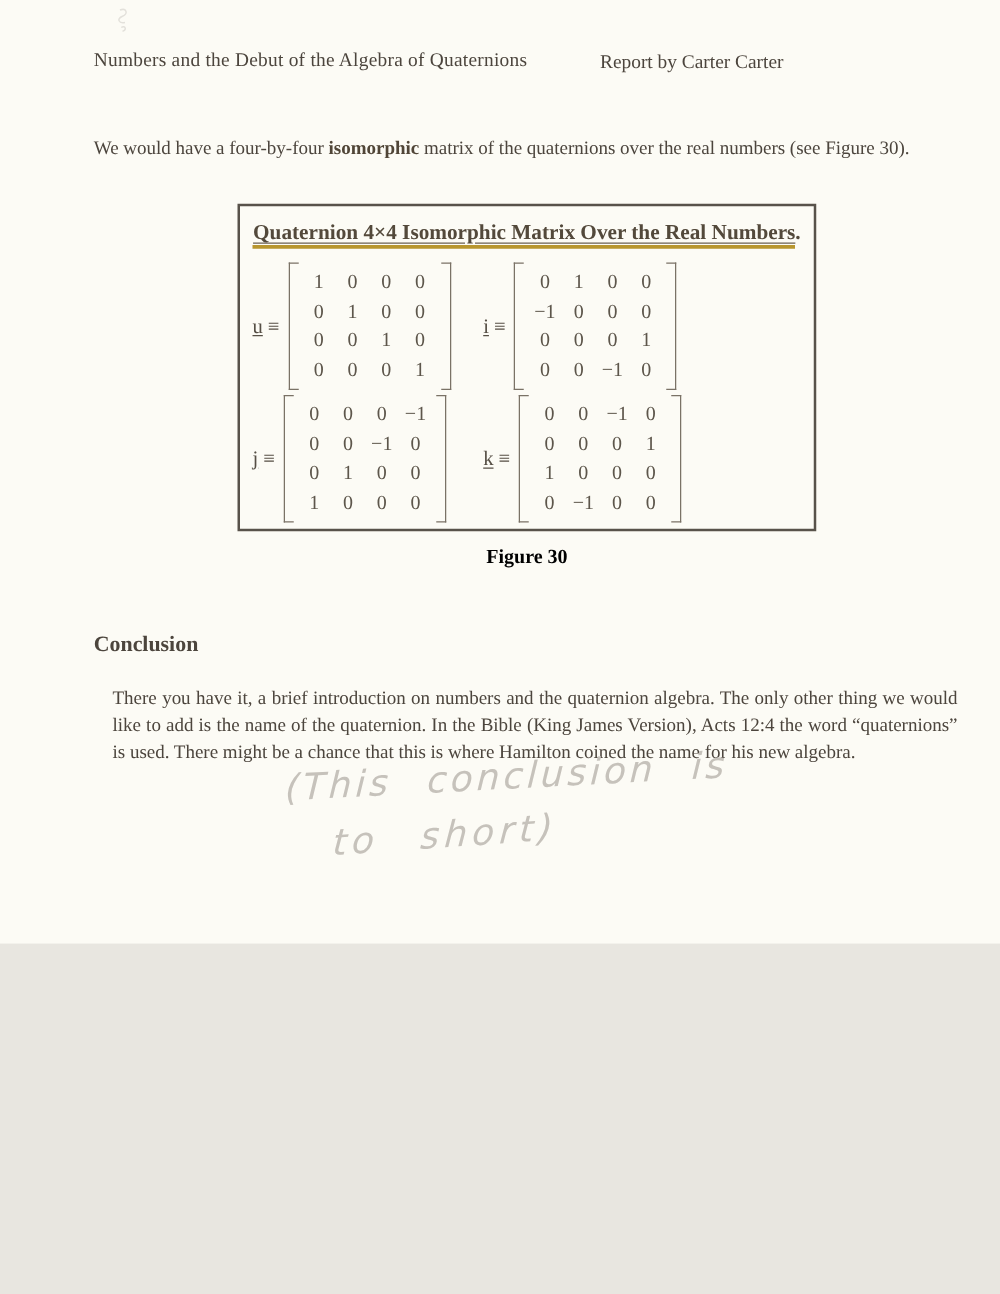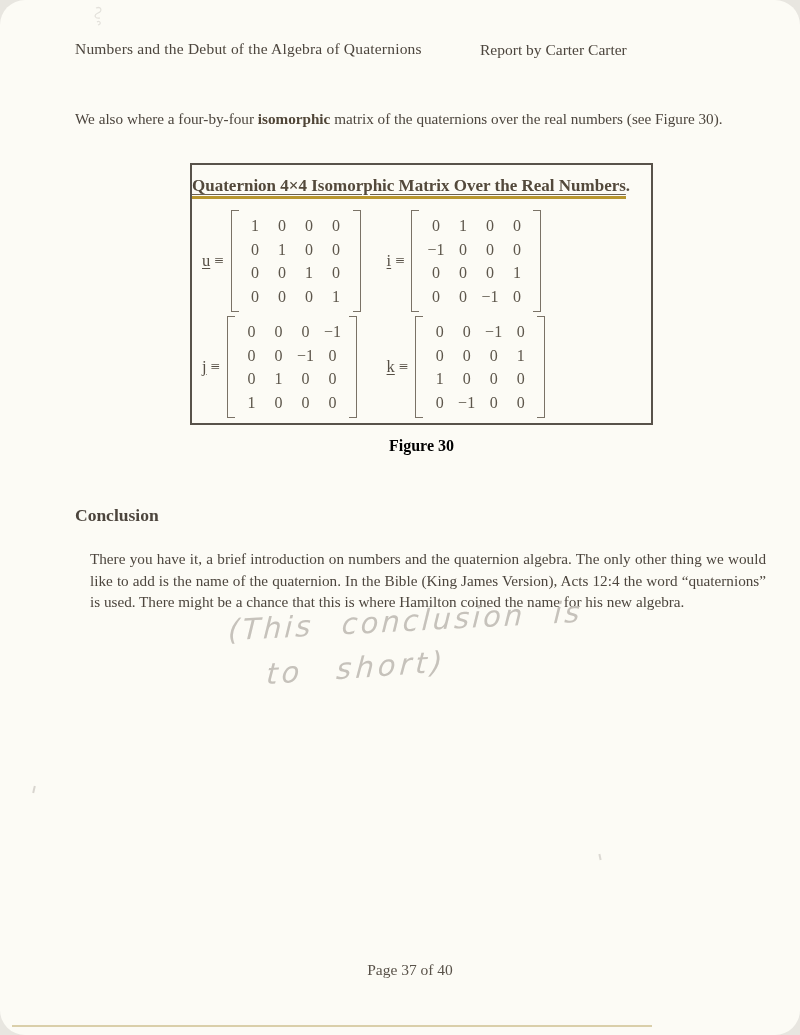--- a/index.html
+++ b/index.html
@@ -1,32 +1,32 @@
 <!DOCTYPE html>
 <html><head>
 <meta charset="utf-8">
 <style>
   html,body{margin:0;padding:0;}
   body{background:#e8e6e0;font-family:"Liberation Serif", serif;}
   .page{
-    position:relative;width:800px;height:1035px;margin:0 auto;
-    background:#fcfbf5;color:#4c453d;overflow:hidden;border-radius:25px;
+    position:relative;width:800px;height:755px;margin:0 auto;
+    background:#fcfbf5;color:#4c453d;overflow:hidden;
   }
   
   .header-left{position:absolute;left:75px;top:40px;font-size:15.5px;letter-spacing:.2px;}
   .header-right{position:absolute;left:480px;top:41px;font-size:15.5px;}
   
   .intro{position:absolute;left:75px;top:108px;width:676px;font-size:15.2px;line-height:21px;margin:0;}
   .intro b{font-weight:bold;color:#504537;}
   
   .figure-box{
     position:absolute;left:190px;top:163px;width:463px;height:262px;
     border:2px solid #58524a;background:#fcfbf5;box-sizing:border-box;
   }
-  .fig-title{ margin-top:11px;font-size:17px;font-weight:bold;color:#53493b;}
+  .fig-title{ text-align:center;margin-top:11px;font-size:17px;font-weight:bold;color:#53493b;}
   .fig-title-text{
     border-bottom:3px solid #b8962e;
     text-decoration:underline;text-decoration-color:#6a6052;text-underline-offset:3px;
     padding-bottom:1px;
   }
   .matrices{
     display:grid;grid-template-columns:auto auto;justify-content:start;
     column-gap:26px;row-gap:4px;padding:14px 0 0 10px;
   }
   .mat-item{display:flex;align-items:center;gap:7px;}
@@ -75,21 +75,21 @@
 
 <div class="page">
 
   <svg class="scan-speck-top" width="22" height="26" viewBox="0 0 22 26">
     <path d="M8 3 C13 1, 15 6, 10 8 C5 10, 7 14, 12 13 M9 17 C12 15, 14 19, 10 20" fill="none" stroke="#cfccc6" stroke-width="1.2"></path>
   </svg>
 
   <div class="header-left">Numbers and the Debut of the Algebra of Quaternions</div>
   <div class="header-right">Report by Carter Carter</div>
 
-  <p class="intro"><span>We also where a four-by-four </span><b>isomorphic</b><span> matrix of the quaternions over the real numbers (see Figure 30).</span></p>
+  <p class="intro"><span>We would have a four-by-four </span><b>isomorphic</b><span> matrix of the quaternions over the real numbers (see Figure 30).</span></p>
 
   <div class="figure-box">
     <div class="fig-title"><span class="fig-title-text">Quaternion 4×4 Isomorphic Matrix Over the Real Numbers</span><span>.</span></div>
 
     <div class="matrices">
       <div class="mat-item">
         <span class="mat-label"><span class="mat-letter">u</span><span class="mat-equiv">≡</span></span>
         <span class="mat">
             <span class="mat-grid">
               <span class="mat-cell">1</span>

